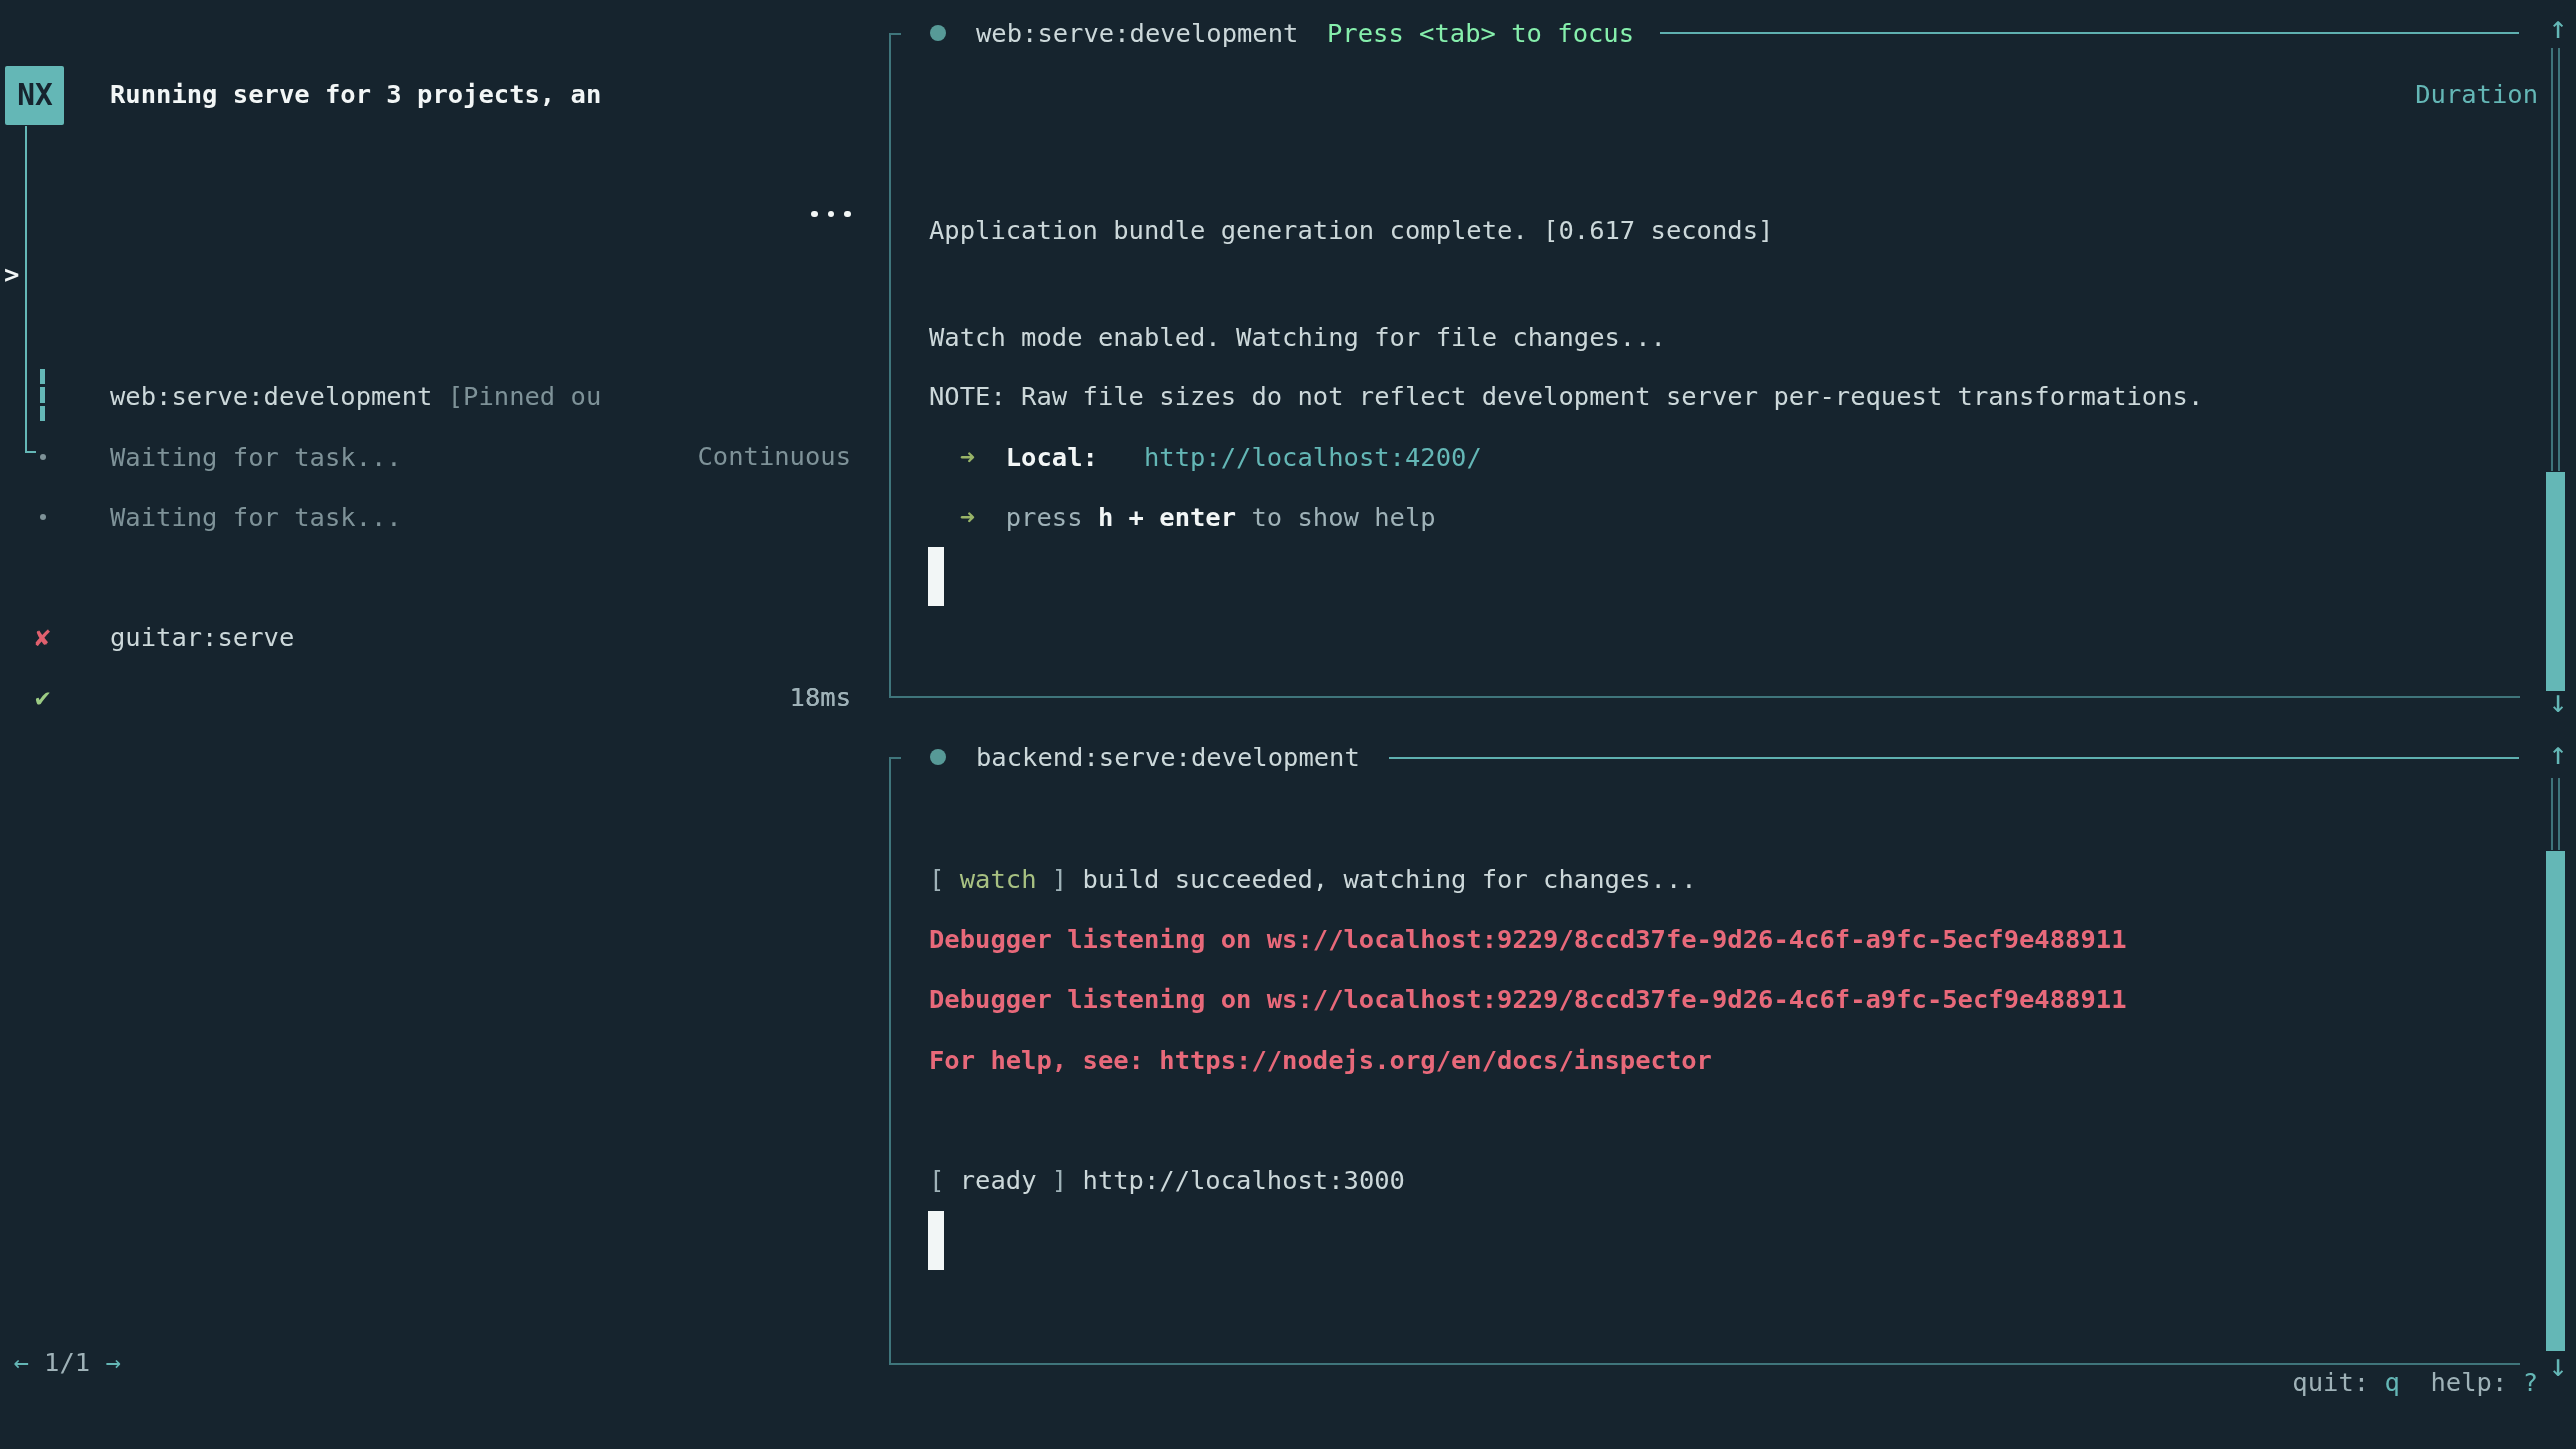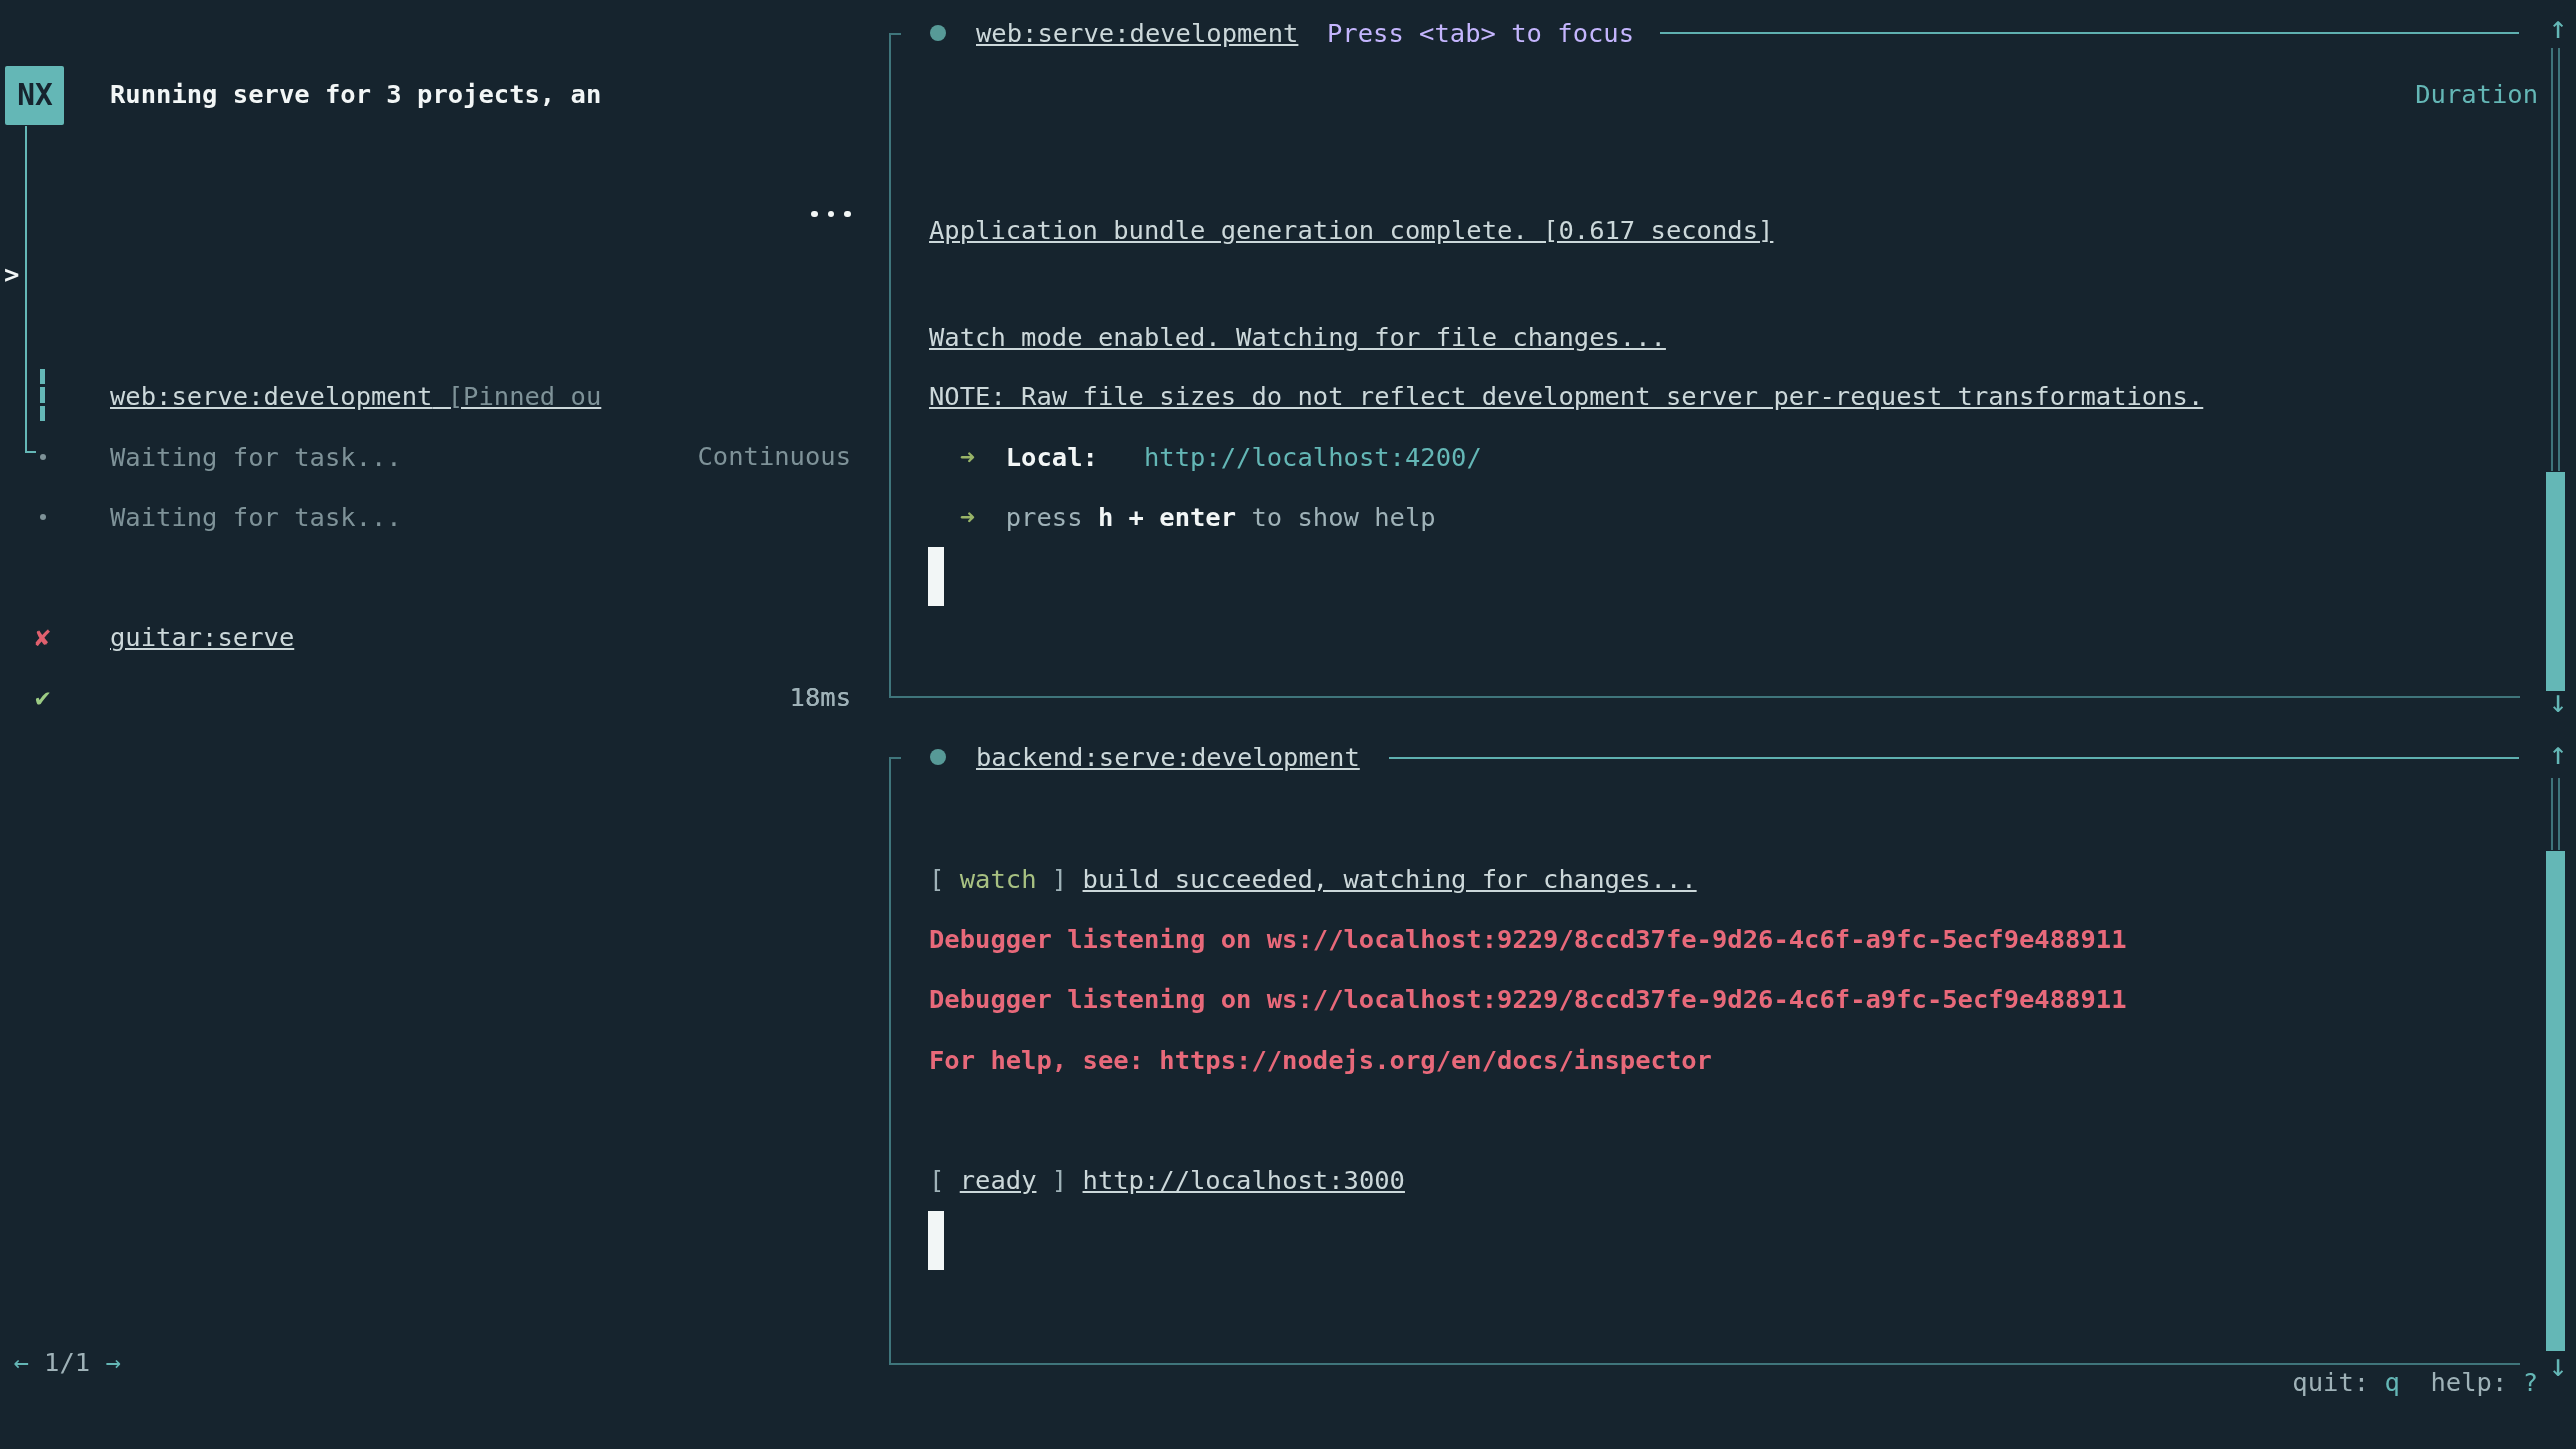--- a/index.html
+++ b/index.html
@@ -9,25 +9,25 @@
     font-family:"DejaVu Sans Mono","DejaVu Sans",monospace;
     font-size:25.5px;
     color:#ccd8da;
   }
   .abs { position:absolute; }
   .screen { position:absolute; left:0; top:0; width:2576px; height:1449px; }
   .trow { position:absolute; height:60px; line-height:60px; white-space:pre; }
 
   
   .c-white { color:#f2f6f6; font-weight:bold; }
-  .c-text  { color:#ccd8da;text-decoration:underline; }
+  .c-text  { color:#ccd8da; }
   .c-mid   { color:#9fb2b8; }
   .c-dim   { color:#7e9298; }
   .c-teal  { color:#64b7b6; }
-  .c-tealdim { color:#c4b5fd;text-align:right; }
+  .c-tealdim { color:#86efac;text-align:right; }
   .c-red   { color:#e8697a; font-weight:bold; }
   .c-redx  { color:#e0606e; font-weight:bold; }
   .c-green { color:#9ccc84; }
   .c-olive { color:#98b468; }
   .c-watch { color:#a8c182; }
   .bold { font-weight:normal; }
 
   
   .logo {
     position:absolute; left:5.4px; top:66px; width:59px; height:59px;

